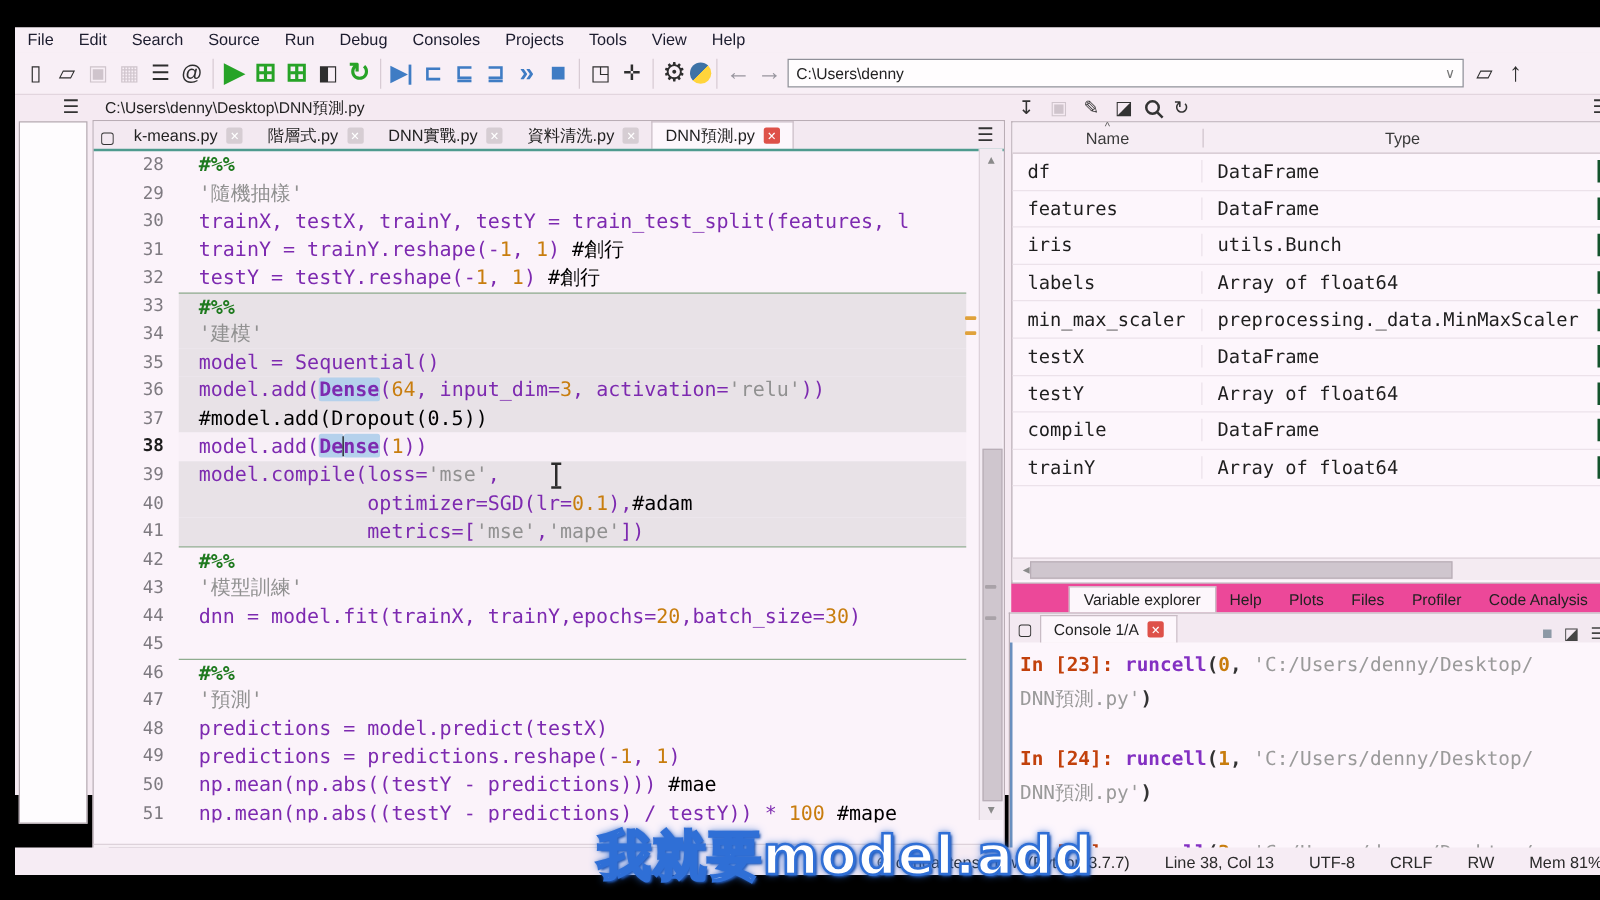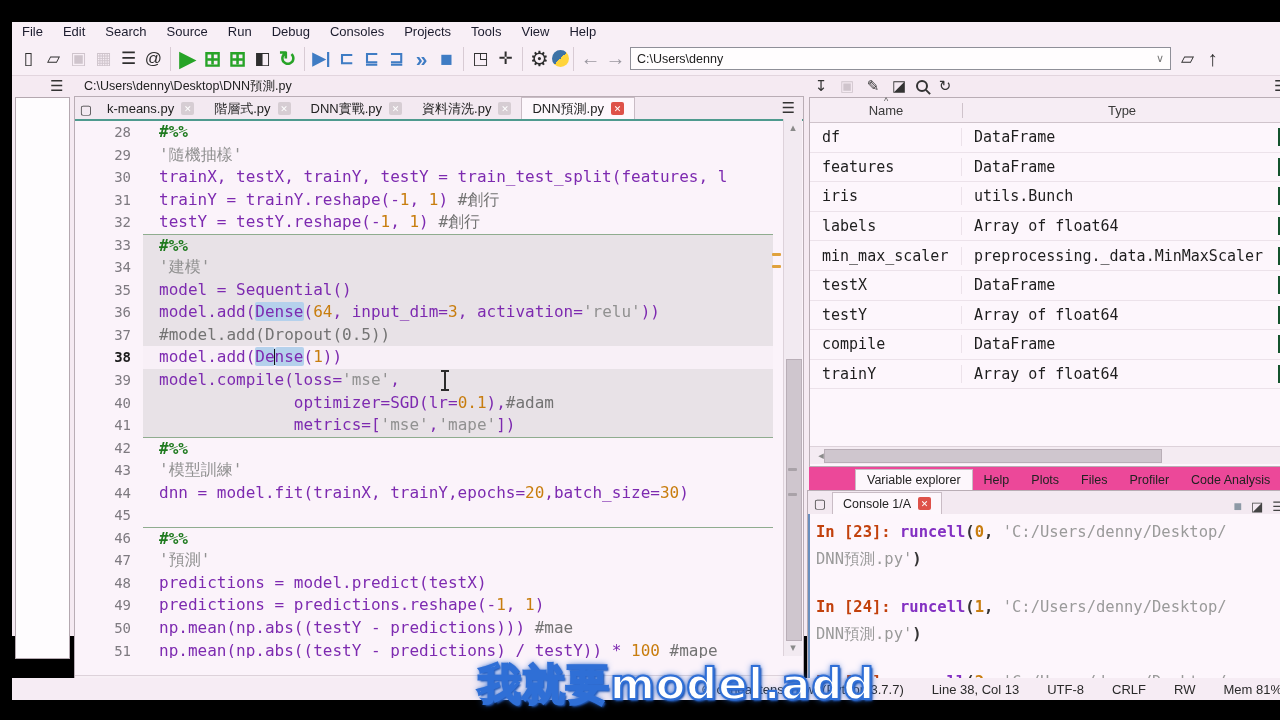--- a/index.html
+++ b/index.html
@@ -58,23 +58,23 @@
   .cline{display:flex;height:22.55px;line-height:22.55px;font-size:16px;}
   .lnum{width:56px;text-align:right;padding-right:12px;color:#7e7a80;font-size:14px;flex:0 0 auto;}
   .lnum.cur{color:#1c1c1c;font-weight:bold;text-align:right;}
   .ltext{flex:1 1 auto;white-space:pre;padding-left:16px;margin-right:30px;color:#7d2ab0;}
   .ltext.cell{background:#e8e2e7;}
   .ltext.cur{background:#f8f0f7;}
   .ltext.cs{border-top:1px solid #8fac8f;}
   .tok.c{color:#7d2ab0;}
   .tok.n{color:#c87d0e;}
   .tok.s{color:#919191;}
-  .tok.m{color:#737373;}
+  .tok.m{color:#000000;}
   .tok.M{color:#1f7a1f;font-weight:bold;}
-  .tok.h{background:#b5d1ec;border-radius:2px;color:#7d2ab0;}
+  .tok.h{background:#b5d1ec;border-radius:2px;color:#7d2ab0;font-weight:bold;}
   .caret{display:inline-block;width:2px;height:16px;background:#111;vertical-align:-3px;margin:0 -1px;}
 
   
   #vscroll{position:absolute;right:1px;top:22px;width:18px;height:537px;background:#f2eaf1;
            border-left:1px solid #ddd2da;}
   .sc-arrow{position:absolute;left:0;width:18px;text-align:center;color:#8a8a8a;font-size:11px;}
   #vthumb{position:absolute;left:2px;width:14px;background:#cfc6ce;border:1px solid #b9aeb7;}
   .flag{position:absolute;width:9px;height:3px;border-radius:1px;}
   .flag.orange{background:#e0a23c;}
   .flag.gray{background:#a9a2a8;}

